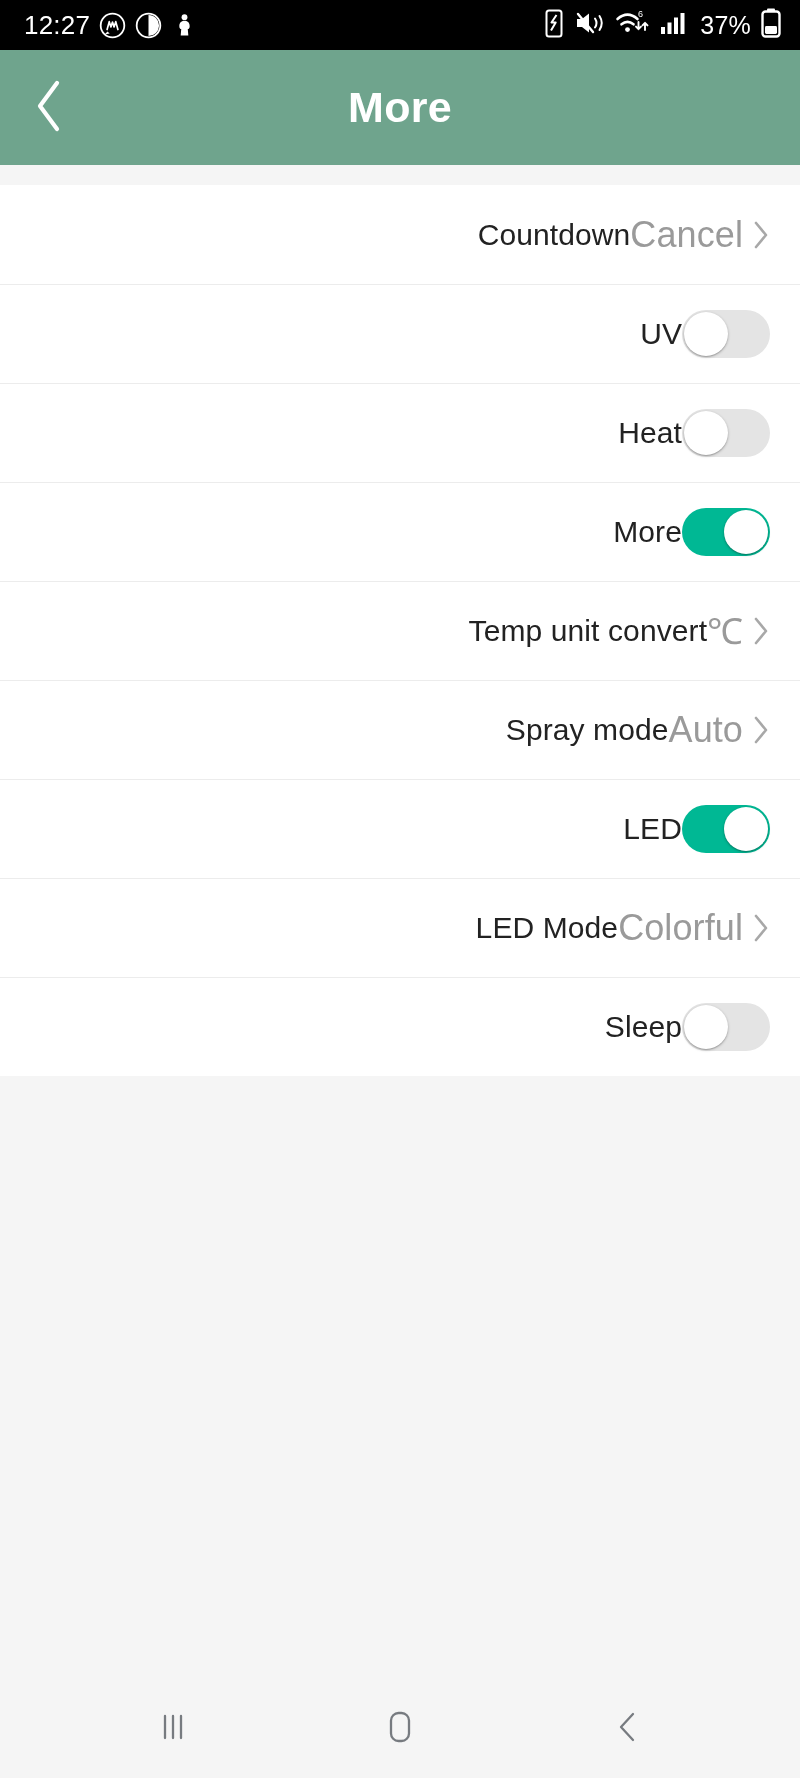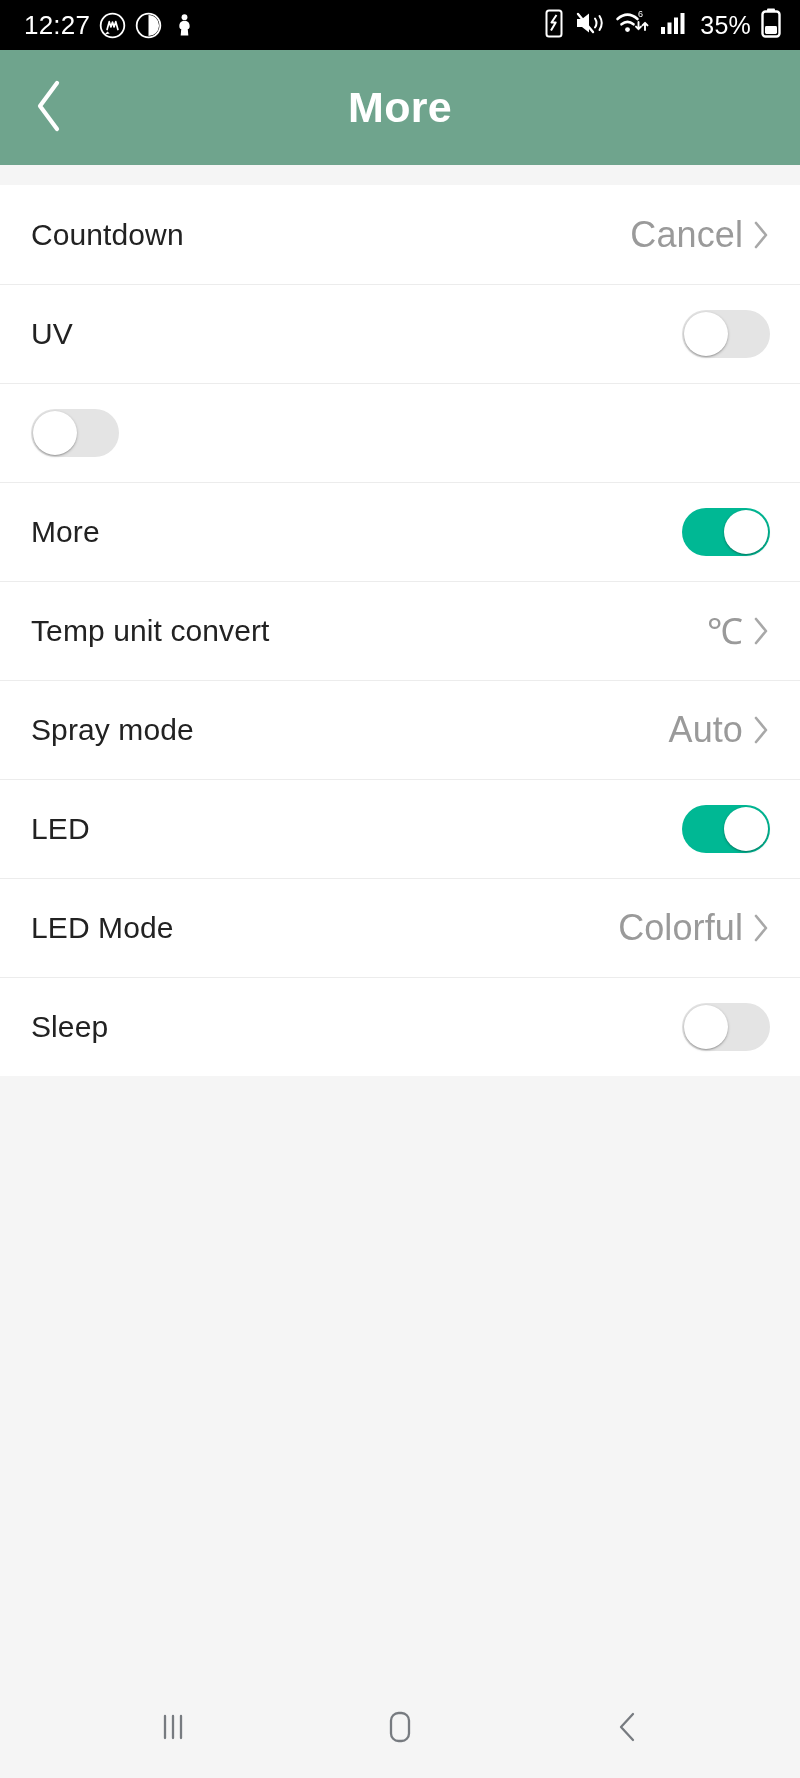--- a/index.html
+++ b/index.html
@@ -113,20 +113,21 @@
     flex: 0 0 auto;
   }
   .row {
     height: 99px;
     display: flex;
     align-items: center;
     padding: 0 30px 0 31px;
     background: #ffffff;
     position: relative;
     cursor: pointer;
+    text-align: right;
   }
   .row + .row::before {
     content: "";
     position: absolute;
     left: 0;
     right: 0;
     top: 0;
     height: 1px;
     background: #ececec;
   }
@@ -267,21 +268,21 @@
 
       <span class="sb-ico">
         <svg width="28" height="28" viewBox="0 0 28 28">
           <rect x="1" y="18" width="4" height="7" fill="#fff"></rect>
           <rect x="7.5" y="13.5" width="4" height="11.5" fill="#fff"></rect>
           <rect x="14" y="8.5" width="4" height="16.5" fill="#fff"></rect>
           <rect x="20.5" y="4" width="4" height="21" fill="#fff"></rect>
         </svg>
       </span>
 
-      <span class="sb-batpct">35%</span>
+      <span class="sb-batpct">37%</span>
 
       <span class="sb-ico">
         <svg width="22" height="30" viewBox="0 0 22 30">
           <rect x="7" y="0.5" width="8" height="3" rx="1" fill="#fff"></rect>
           <rect x="2.5" y="3.5" width="17" height="25" rx="3" fill="none" stroke="#fff" stroke-width="2.4"></rect>
           <rect x="5" y="18" width="12" height="8" rx="1.4" fill="#fff"></rect>
         </svg>
       </span>
     </div>
   </div>
@@ -317,20 +318,21 @@
       <div class="row">
         <span class="row-label">UV</span>
         <span class="row-right">
           <span class="toggle">
             <span class="knob"></span>
           </span>
         </span>
       </div>
 
       <div class="row">
+        <span class="row-label">Heat</span>
         <span class="row-right">
           <span class="toggle">
             <span class="knob"></span>
           </span>
         </span>
       </div>
 
       <div class="row">
         <span class="row-label">More</span>
         <span class="row-right">

